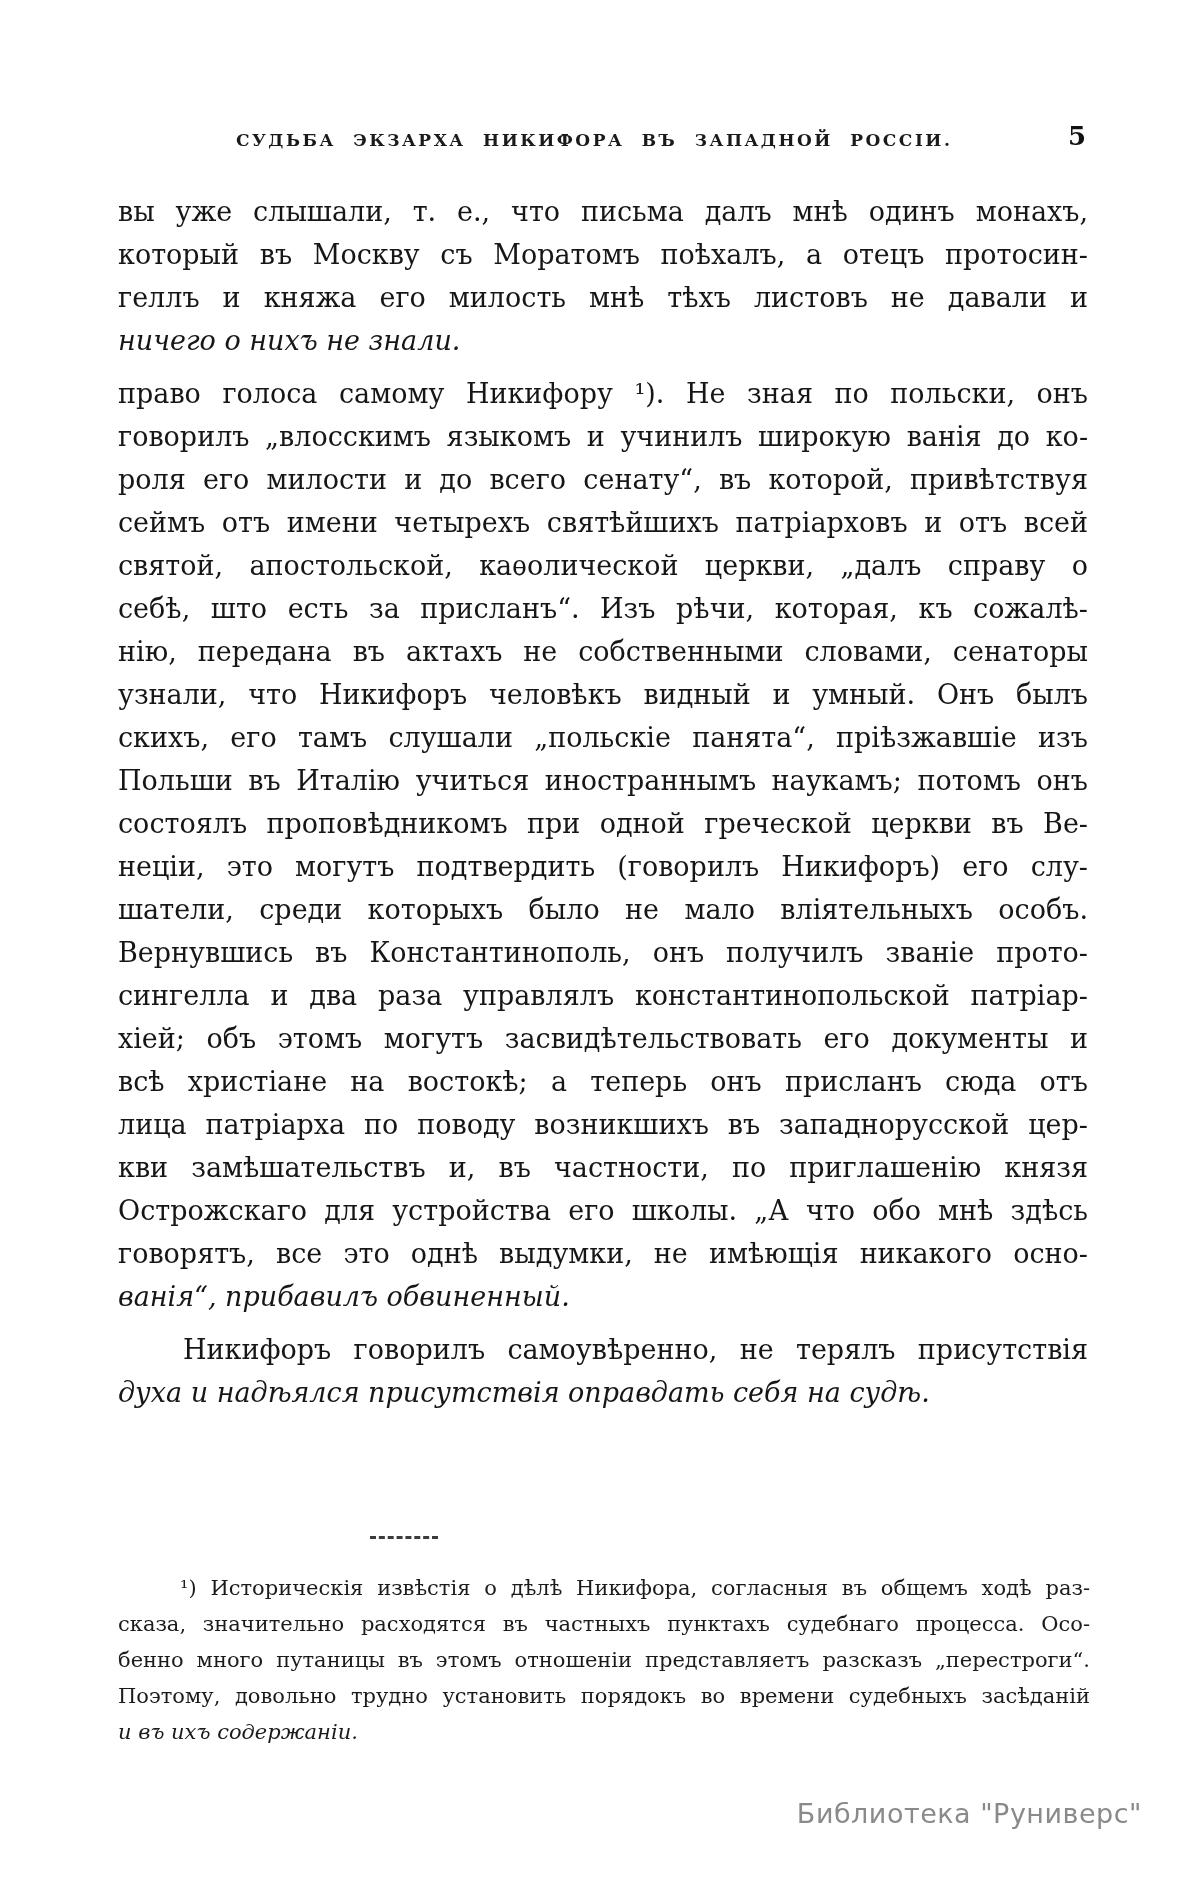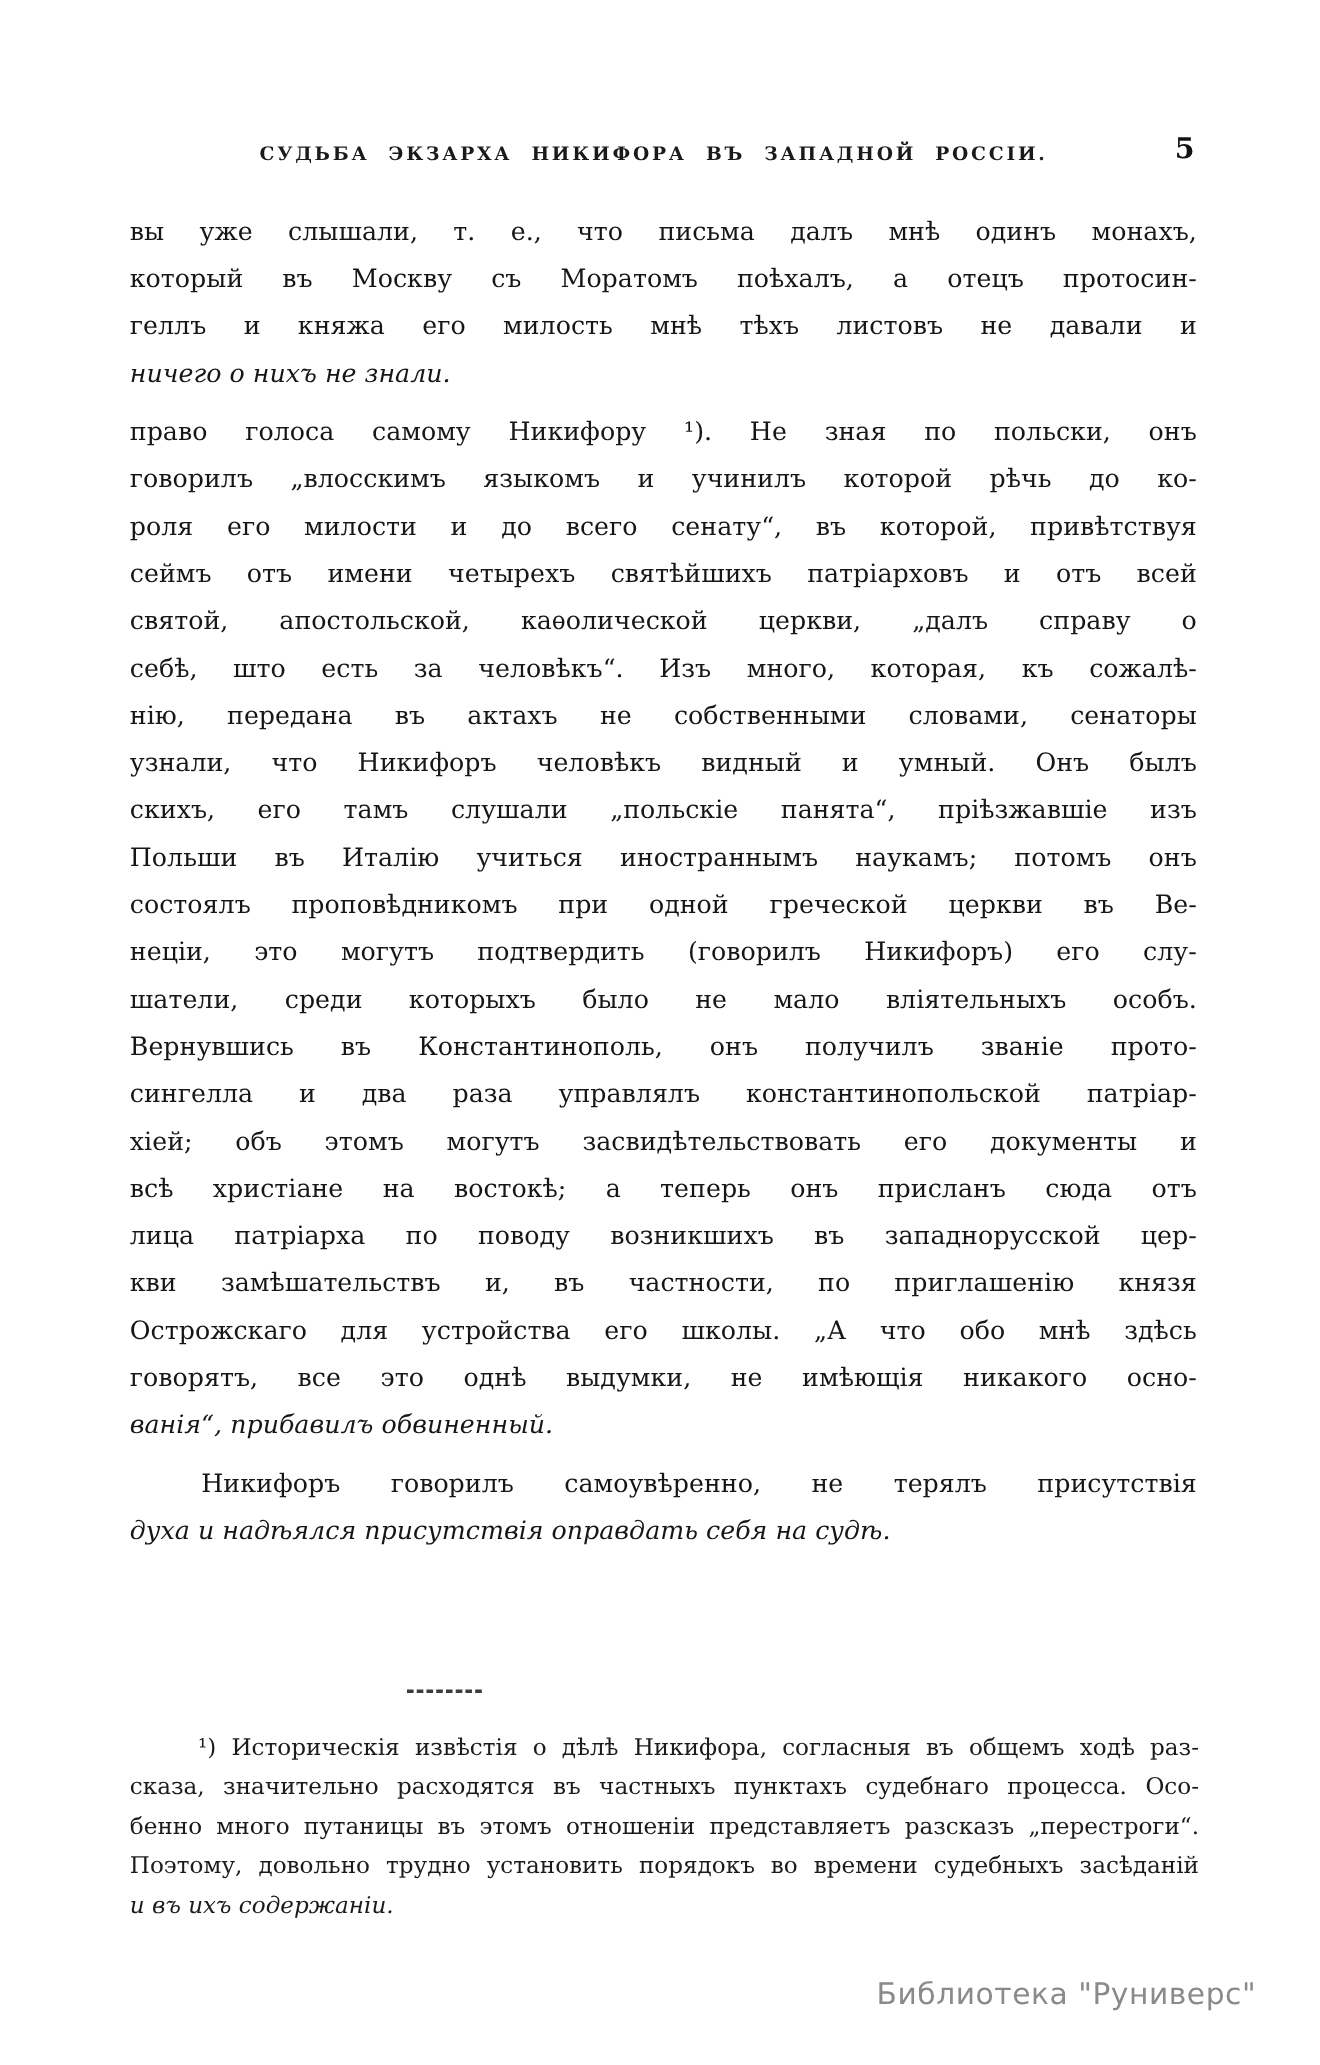--- a/index.html
+++ b/index.html
@@ -38,21 +38,21 @@
     top: -9px;
     font-size: 26px;
     font-weight: bold;
     color: #111;
   }
   .text-body {
     position: absolute;
     top: 190px;
     left: 118px;
     width: 970px;
-    font-size: 23px;
+    font-size: 27px;
     line-height: 43px;
   }
   .para { margin: 0; }
   .para + .para { margin-top: 10px; }
   .line {
     text-align: justify;
     text-align-last: justify;
     white-space: normal;
   }
   .line.last { text-align-last: left; font-style: italic; }
@@ -97,25 +97,25 @@
 
   <div class="text-body">
       <div class="para">
         <div class="line first">вы уже слышали, т. е., что письма далъ мнѣ одинъ монахъ,</div>
         <div class="line">который въ Москву съ Моратомъ поѣхалъ, а отецъ протосин-</div>
         <div class="line">геллъ и княжа его милость мнѣ тѣхъ листовъ не давали и</div>
         <div class="line last">ничего о нихъ не знали.</div>
       </div>
       <div class="para indent">
         <div class="line">право голоса самому Никифору ¹). Не зная по польски, онъ</div>
-        <div class="line">говорилъ „влосскимъ языкомъ и учинилъ которой рѣчь до ко-</div>
+        <div class="line">говорилъ „влосскимъ языкомъ и учинилъ широкую ванія до ко-</div>
         <div class="line">роля его милости и до всего сенату“, въ которой, привѣтствуя</div>
         <div class="line">сеймъ отъ имени четырехъ святѣйшихъ патріарховъ и отъ всей</div>
         <div class="line">святой, апостольской, каѳолической церкви, „далъ справу о</div>
-        <div class="line">себѣ, што есть за человѣкъ“. Изъ много, которая, къ сожалѣ-</div>
+        <div class="line">себѣ, што есть за присланъ“. Изъ рѣчи, которая, къ сожалѣ-</div>
         <div class="line">нію, передана въ актахъ не собственными словами, сенаторы</div>
         <div class="line">узнали, что Никифоръ человѣкъ видный и умный. Онъ былъ</div>
         <div class="line">скихъ, его тамъ слушали „польскіе панята“, пріѣзжавшіе изъ</div>
         <div class="line">Польши въ Италію учиться иностраннымъ наукамъ; потомъ онъ</div>
         <div class="line">состоялъ проповѣдникомъ при одной греческой церкви въ Ве-</div>
         <div class="line">неціи, это могутъ подтвердить (говорилъ Никифоръ) его слу-</div>
         <div class="line">шатели, среди которыхъ было не мало вліятельныхъ особъ.</div>
         <div class="line">Вернувшись въ Константинополь, онъ получилъ званіе прото-</div>
         <div class="line">сингелла и два раза управлялъ константинопольской патріар-</div>
         <div class="line">хіей; объ этомъ могутъ засвидѣтельствовать его документы и</div>

